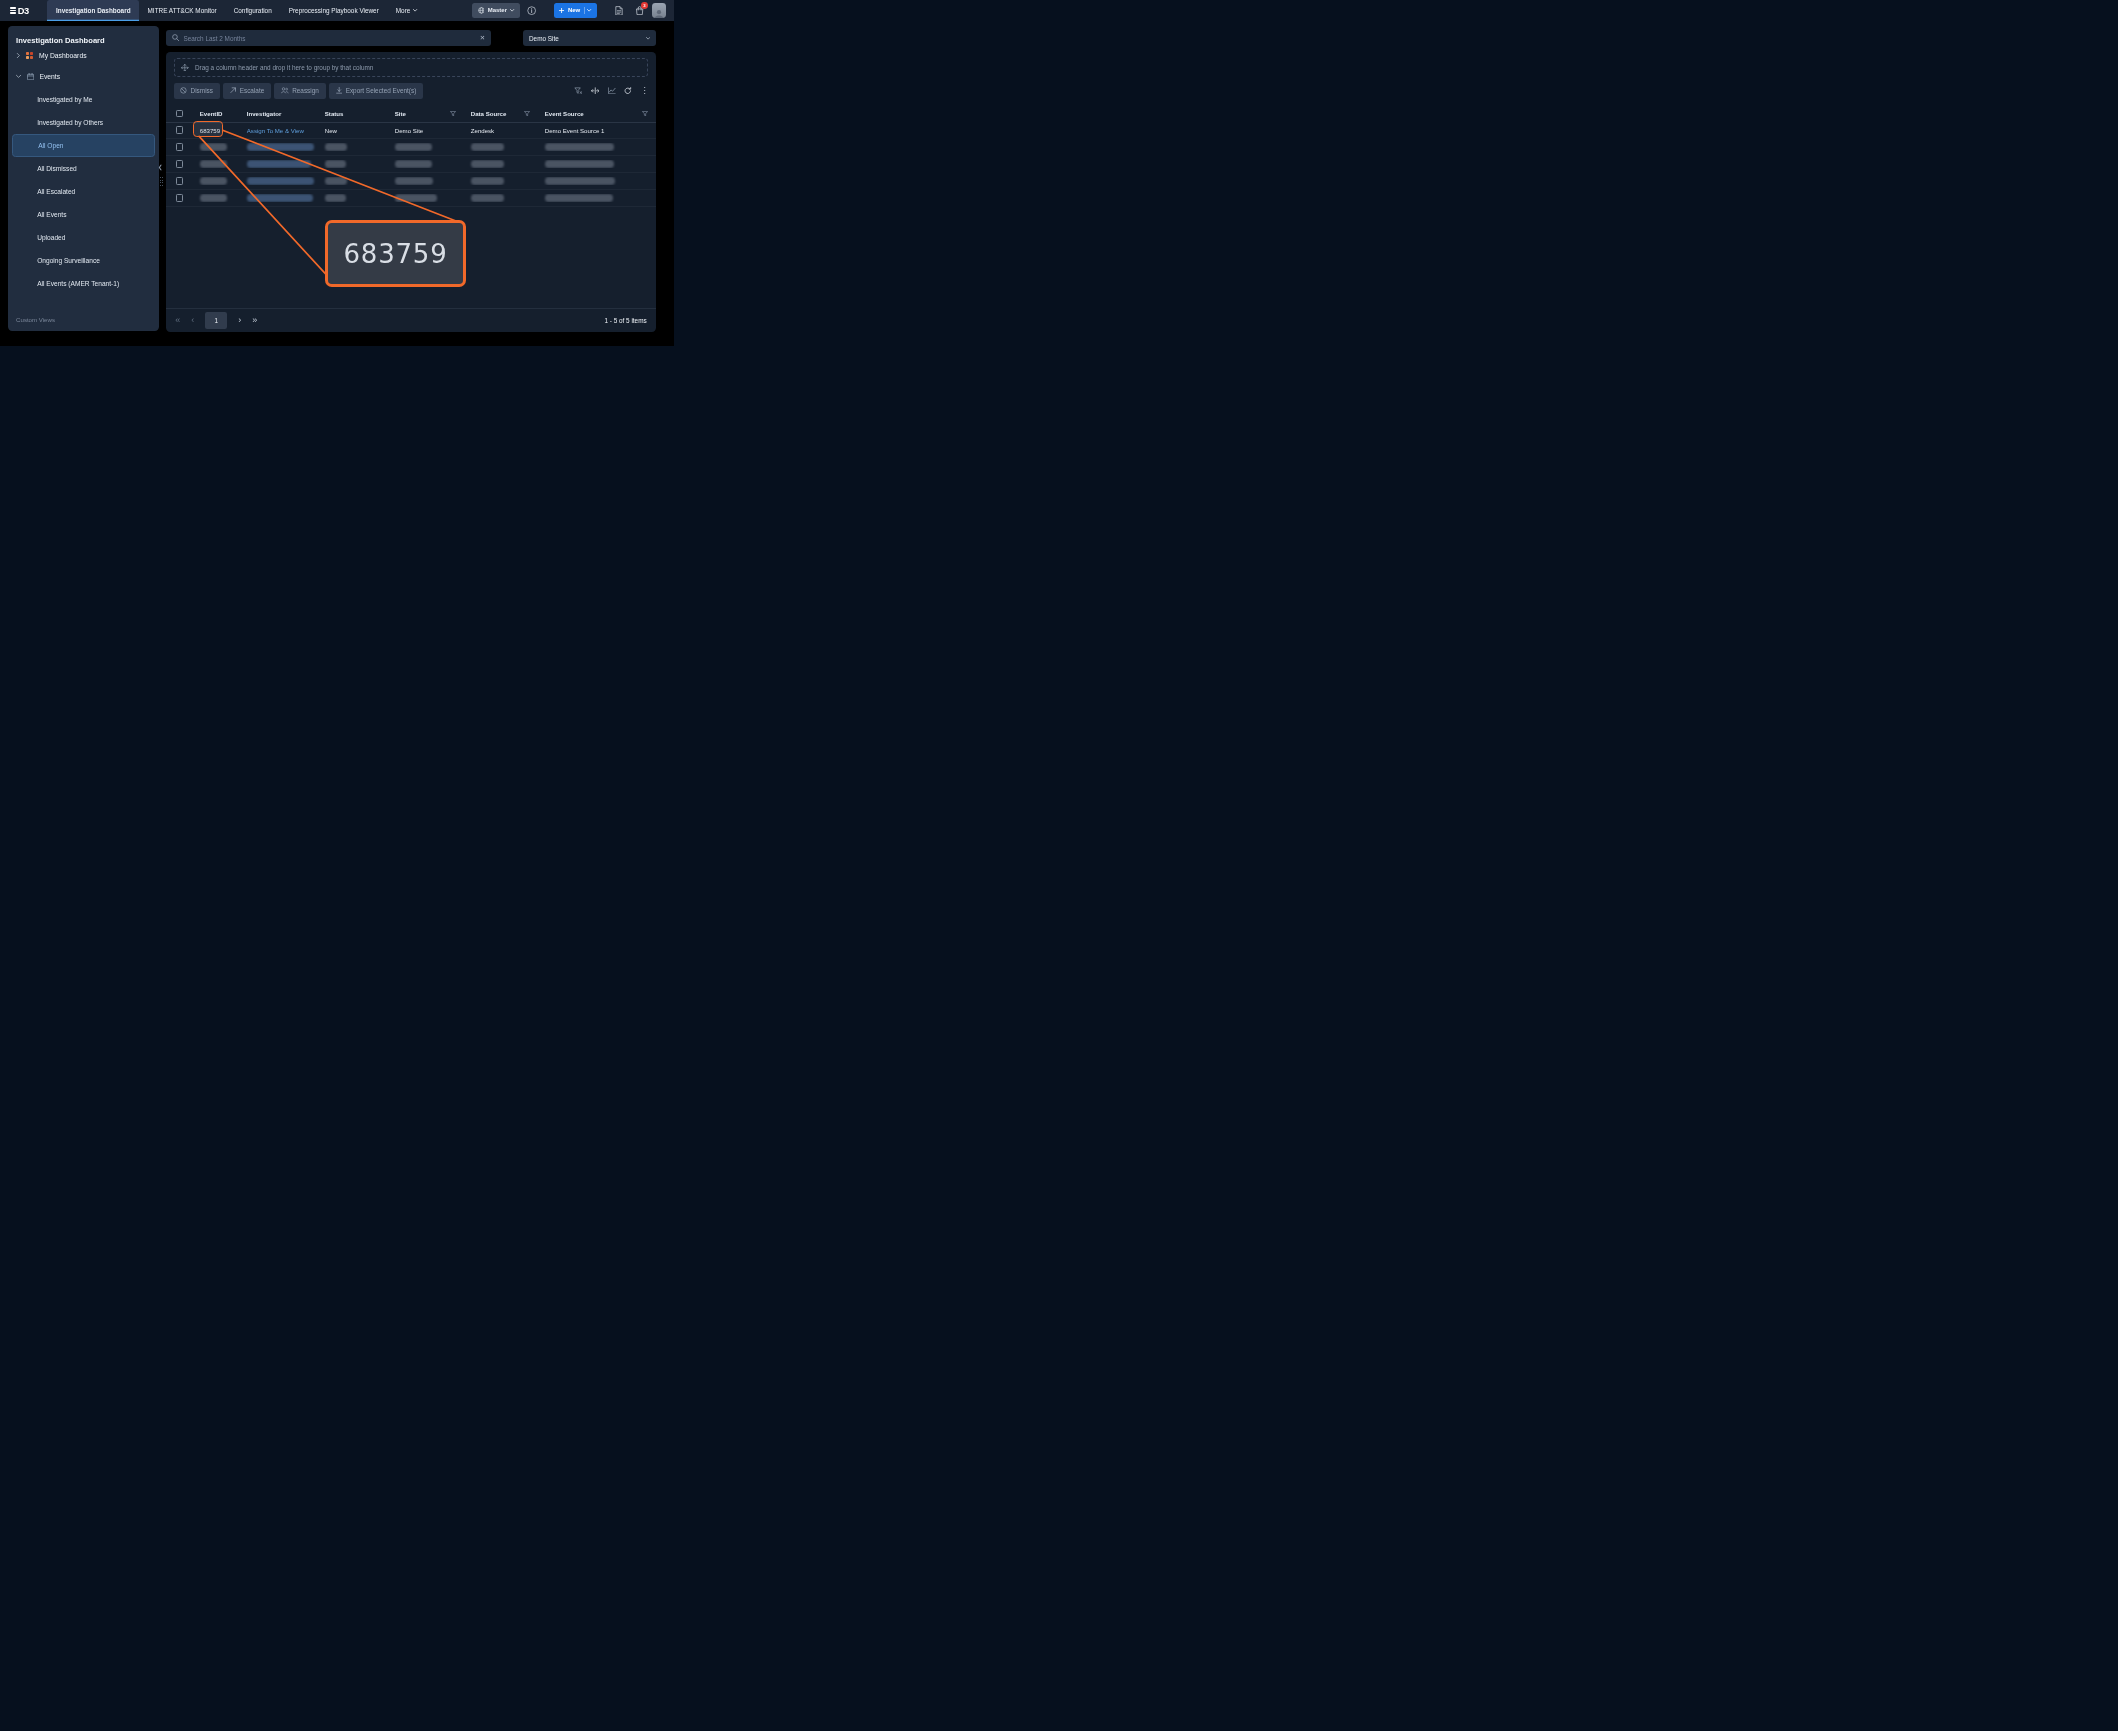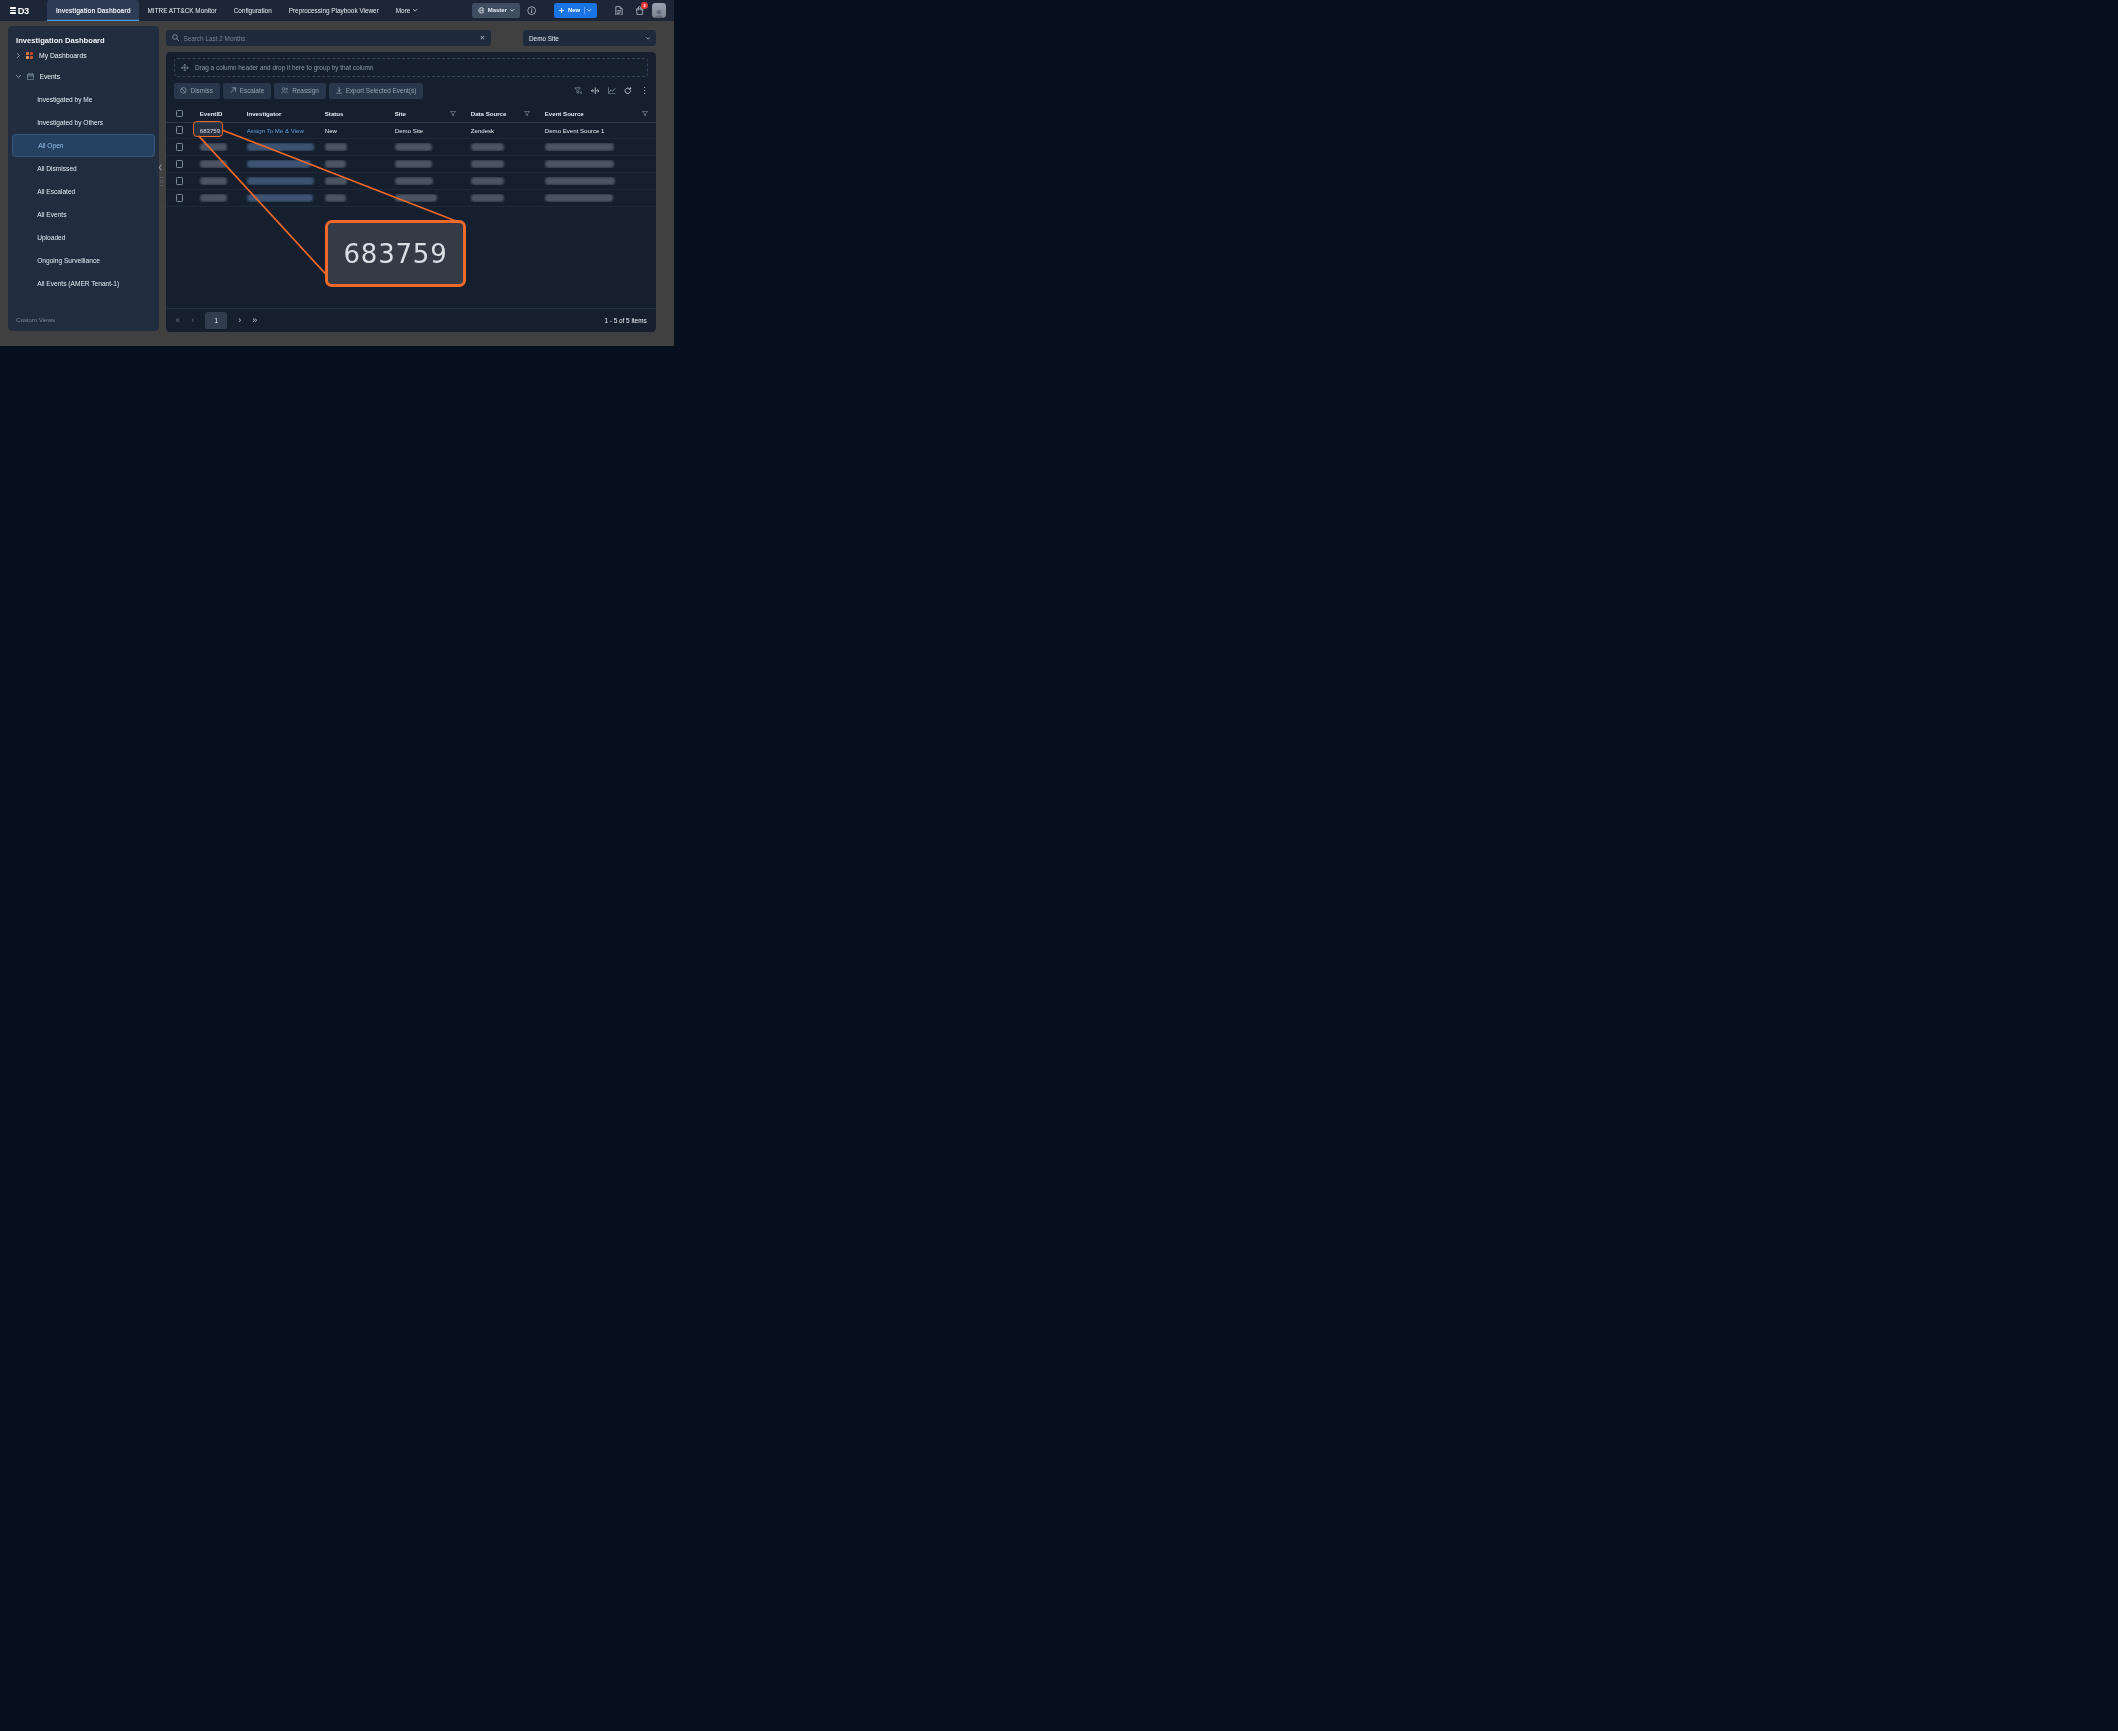--- a/index.html
+++ b/index.html
@@ -1,18 +1,18 @@
 <!DOCTYPE html>
 <html style="font-size:6.8px"><head>
 <meta charset="utf-8">
 <style>
   * { margin:0; padding:0; box-sizing:border-box; }
   html,body { background:#06101e; }
   body { font-family:"Liberation Sans","DejaVu Sans",sans-serif; }
-  .app { position:relative; width:674px; height:346px; background:#404040; overflow:hidden; }
+  .app { position:relative; width:674px; height:346px; background:#000000; overflow:hidden; }
 
   
   .topbar { position:absolute; left:0; top:0; width:100%; height:21px; background:#1c2636; display:flex; align-items:center; z-index:20; }
   .logo { display:flex; align-items:center; gap:2.1px; margin-left:10.2px; }
   .logo-bars { display:flex; flex-direction:column; gap:1.3px; }
   .logo-bars i { display:block; width:5.5px; height:1.3px; background:#fff; border-radius:0.8px; }
   .logo-text { font-size:9.3px; font-weight:800; color:#fff; letter-spacing:-0.4px; }
   .tabs { display:flex; align-items:stretch; height:21px; margin-left:18.6px; }
   .tab { display:flex; align-items:center; gap:3px; padding:0 8.5px; color:#e9eef5; font-size:6.4px; cursor:pointer; white-space:nowrap; }
   .tab.active { background:#2e3b54; box-shadow:inset 0 -1.3px 0 #4b9fe8; border-radius:2.5px 2.5px 0 0; font-weight:700; }

